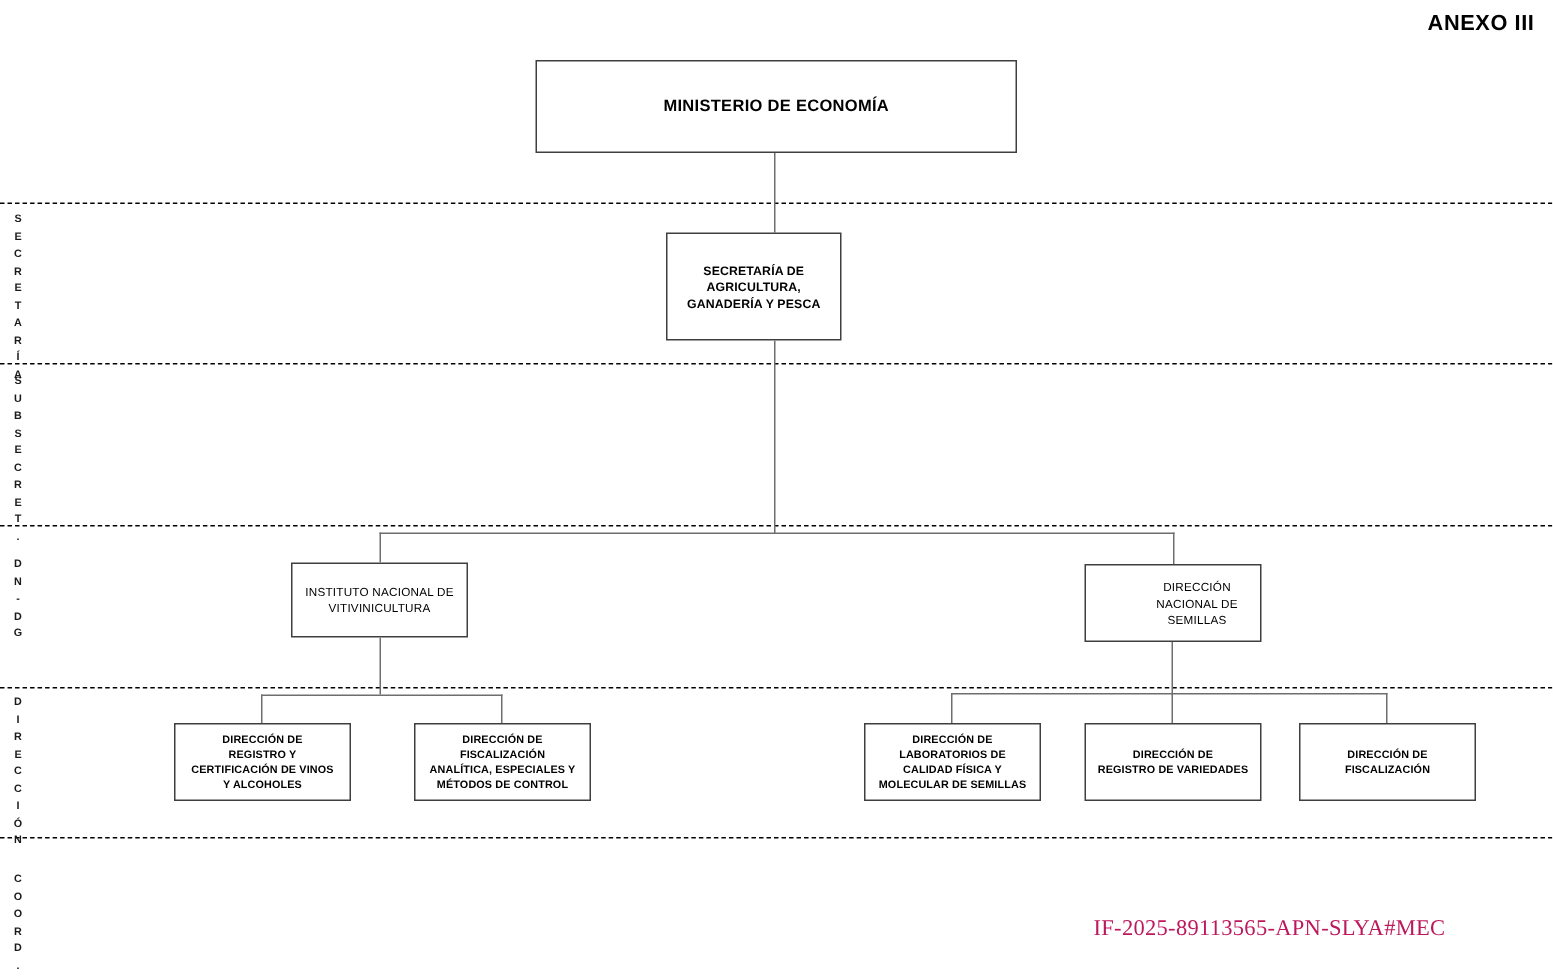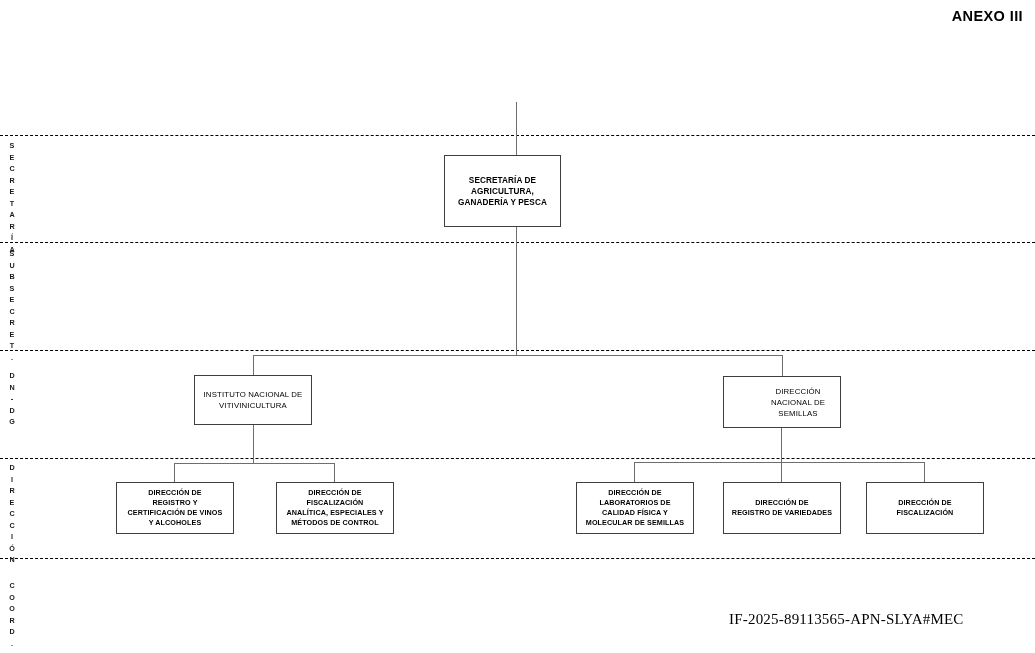--- a/index.html
+++ b/index.html
@@ -106,21 +106,21 @@
     z-index: 1;
   }
   .conn.v { width: 1.2px; }
   .conn.h { height: 1.2px; }
 
   
   .doc-footer {
     position: absolute;
     font-family: "Liberation Serif", serif;
     font-size: 15px;
-    color: #000000;
+    color: #be185d;
     white-space: nowrap;
     letter-spacing: 0.2px;
   }
 </style>
 </head>
 <body>
 
 <div id="page">
 
   <div class="anexo-title">ANEXO III</div>
@@ -199,20 +199,23 @@
   <div class="conn h" style="left:174px; top:463px; width:161px;"></div>
   <div class="conn v" style="left:174px; top:463px; height:19px;"></div>
   <div class="conn v" style="left:334px; top:463px; height:19px;"></div>
 
   <div class="conn v" style="left:781px; top:428px; height:35px;"></div>
   <div class="conn h" style="left:634px; top:462px; width:291px;"></div>
   <div class="conn v" style="left:634px; top:462px; height:20px;"></div>
   <div class="conn v" style="left:781px; top:462px; height:20px;"></div>
   <div class="conn v" style="left:924px; top:462px; height:20px;"></div>
 
+  <div class="node lvl1" style="left:357px; top:40px; width:321px; height:62px;">
+    <span class="node-text">MINISTERIO DE ECONOMÍA</span>
+  </div>
 
   <div class="node lvl2" style="left:444px; top:155px; width:117px; height:72px;">
     <span class="node-text">SECRETARÍA DE
 AGRICULTURA,
 GANADERÍA Y PESCA</span>
   </div>
 
   <div class="node lvl3" style="left:194px; top:375px; width:118px; height:50px;">
     <span class="node-text">INSTITUTO NACIONAL DE
 VITIVINICULTURA</span>

